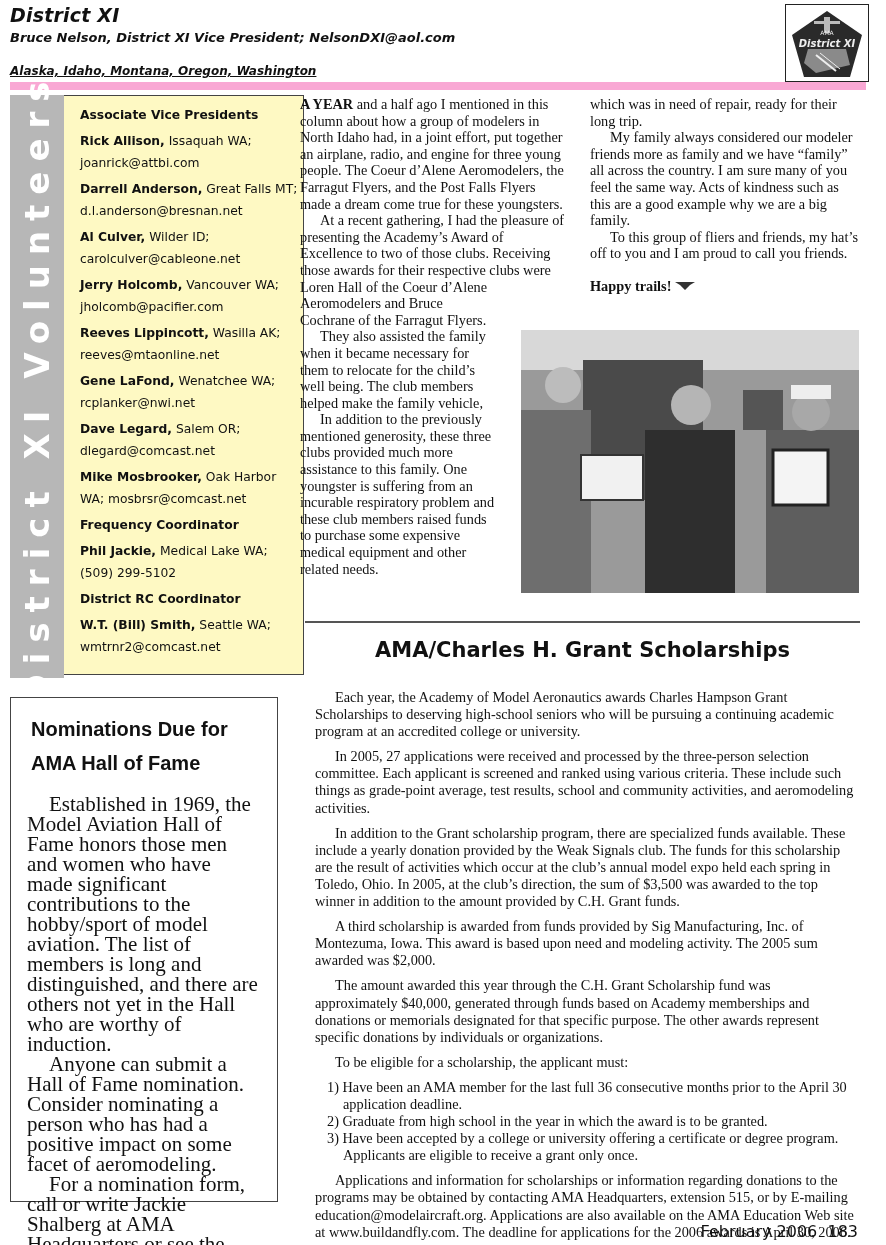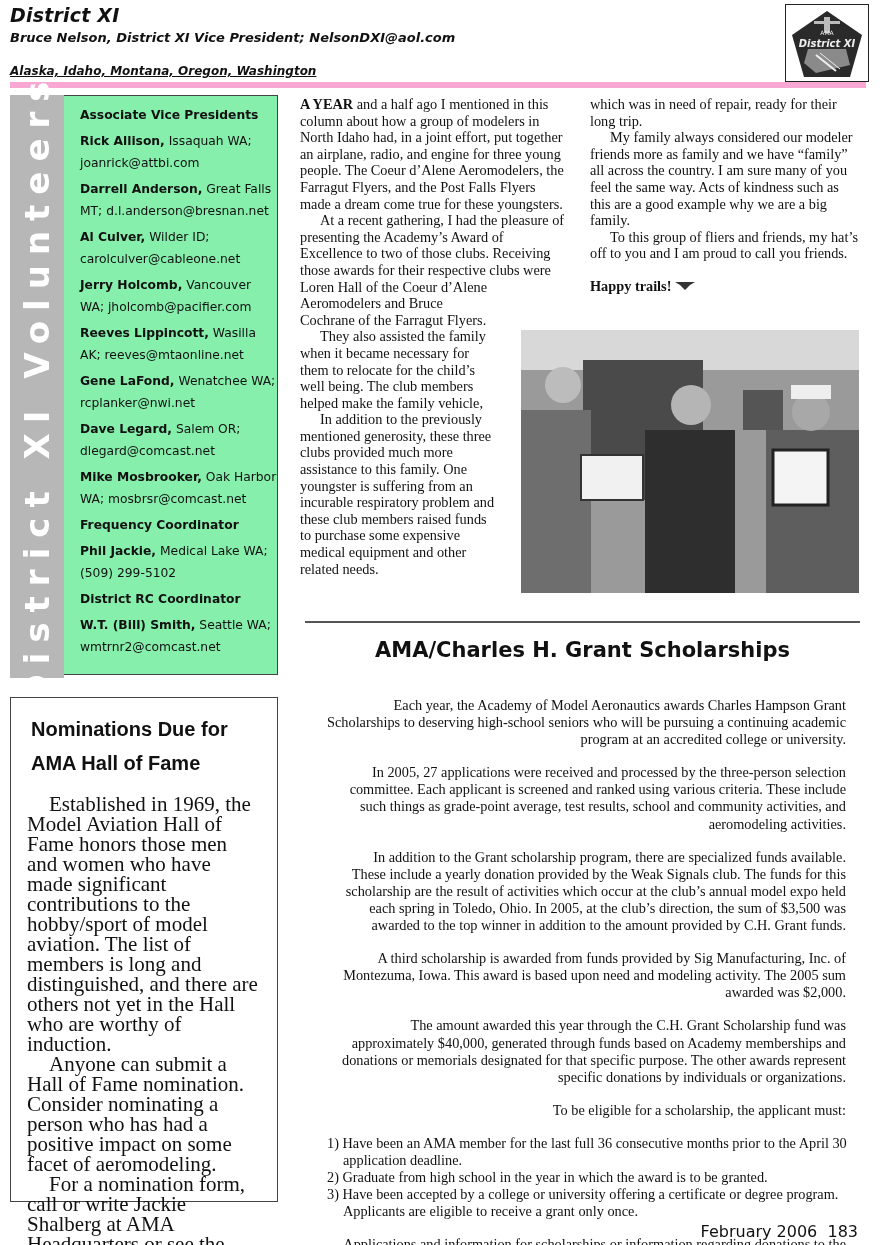--- a/index.html
+++ b/index.html
@@ -1,48 +1,48 @@
 <!DOCTYPE html>
 <html><head>
 <meta charset="utf-8">
 <style>
   html, body { margin:0; padding:0; background:#fff; }
   body { width:886px; height:1245px; position:relative; overflow:hidden; color:#111; font-family:"Liberation Serif", serif; }
-  .header { position:absolute; left:10px; top:0; width:856px; height:82px; border-bottom:6px solid #f9a8d4; }
+  .header { position:absolute; left:10px; top:0; width:856px; height:82px; border-bottom:8px solid #f9a8d4; }
   .h-title { position:absolute; left:0; top:4px; font-size:19px; font-weight:bold; font-style:italic; font-family:"DejaVu Sans", sans-serif; letter-spacing:0.2px; }
   .h-sub { position:absolute; left:0; top:30px; font-size:13px; font-weight:bold; font-style:italic; font-family:"DejaVu Sans", sans-serif; }
   .h-states { position:absolute; left:0; top:64px; font-size:12px; font-weight:bold; font-style:italic; font-family:"DejaVu Sans", sans-serif; text-decoration:underline; }
   .logo-box { position:absolute; left:775px; top:4px; width:82px; height:76px; border:1px solid #222; background:#fff; }
   .logo-box svg { display:block; }
 
   .vol-box { position:absolute; left:10px; top:95px; width:270px; height:583px; }
   .vol-strip { position:absolute; left:0; top:0; width:54px; height:100%; background:#b7b7b7; }
   .vol-strip-text { position:absolute; left:27px; top:50%; transform:translate(-50%,-50%) rotate(-90deg); white-space:nowrap; color:#fff; font-family:"DejaVu Sans", sans-serif; font-weight:bold; font-size:34px; letter-spacing:10px; }
-  .vol-list { position:absolute; left:54px; top:0; width:214px; height:580px; border:1px solid #444; border-left:none; background:#86efac; padding:8px 0 0 16px; box-sizing:border-box; font-family:"DejaVu Sans", sans-serif; font-size:12.3px; line-height:22px; }
+  .vol-list { position:absolute; left:54px; top:0; width:240px; height:580px; border:1px solid #444; border-left:none; background:#fef9c3; padding:8px 0 0 16px; box-sizing:border-box; font-family:"DejaVu Sans", sans-serif; font-size:12.3px; line-height:22px; }
   .vol-head { font-weight:bold; margin-bottom:4px; }
   .vol-item { margin-bottom:4px; }
   .vol-item b { font-weight:bold; }
 
   .hof-box { position:absolute; left:10px; top:697px; width:268px; height:505px; border:1px solid #444; box-sizing:border-box; }
   .hof-title { text-align:left; font-family:Liberation Sans, sans-serif; font-weight:bold; font-size:20px; line-height:34px; margin-top:14px; padding:0 20px; }
   .hof-body { padding:14px 18px 0 16px; font-size:21px; line-height:20px; }
   .hof-body p { margin:0; text-indent:22px; }
 
   .col { position:absolute; font-size:14.3px; line-height:16.6px; }
   .col p { margin:0; text-indent:20px; }
   .col p.first { text-indent:0; }
   .col1 { left:300px; top:96px; width:268px; }
   .col2 { left:590px; top:96px; width:272px; }
   .narrow { width:196px; }
   .photo { position:absolute; left:521px; top:330px; width:338px; height:263px; background:#777; overflow:hidden; }
 
   .rule { position:absolute; left:305px; top:621px; width:555px; height:2px; background:#555; }
   .sch-title { position:absolute; left:305px; top:638px; width:555px; text-align:center; font-family:"DejaVu Sans", sans-serif; font-weight:bold; font-size:21px; }
   .sch-body { position:absolute; left:307px; top:681px; width:555px; font-size:14.3px; line-height:17.1px; }
-  .sch-body p { margin:16px; text-indent:20px;text-align:right; }
+  .sch-body p { margin:8px; text-indent:20px; }
   .sch-list { margin:8px 0 8px 20px; padding:0; list-style:none; }
   .sch-list li { padding-left:16px; text-indent:-16px; }
   .ama-mark { display:inline-block; width:20px; height:10px; vertical-align:baseline; }
   .footer { position:absolute; right:28px; top:1222px; font-family:"DejaVu Sans", sans-serif; font-size:16px; }
 </style>
 </head>
 <body>
 
 <div class="header">
   <div class="h-title">District XI</div>

